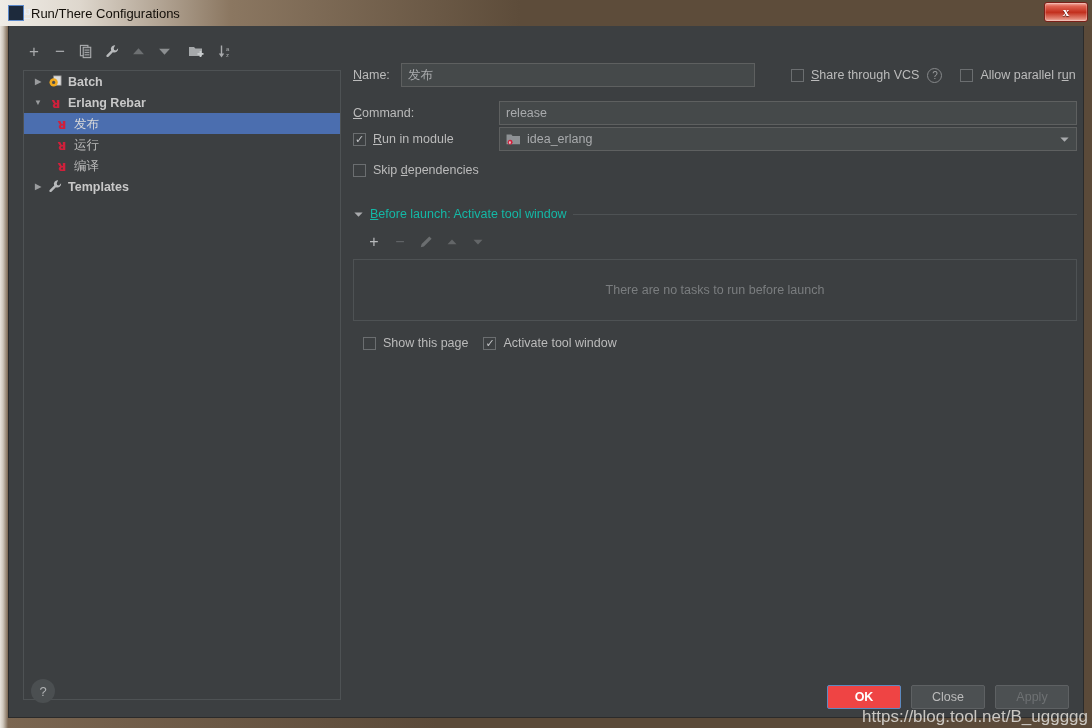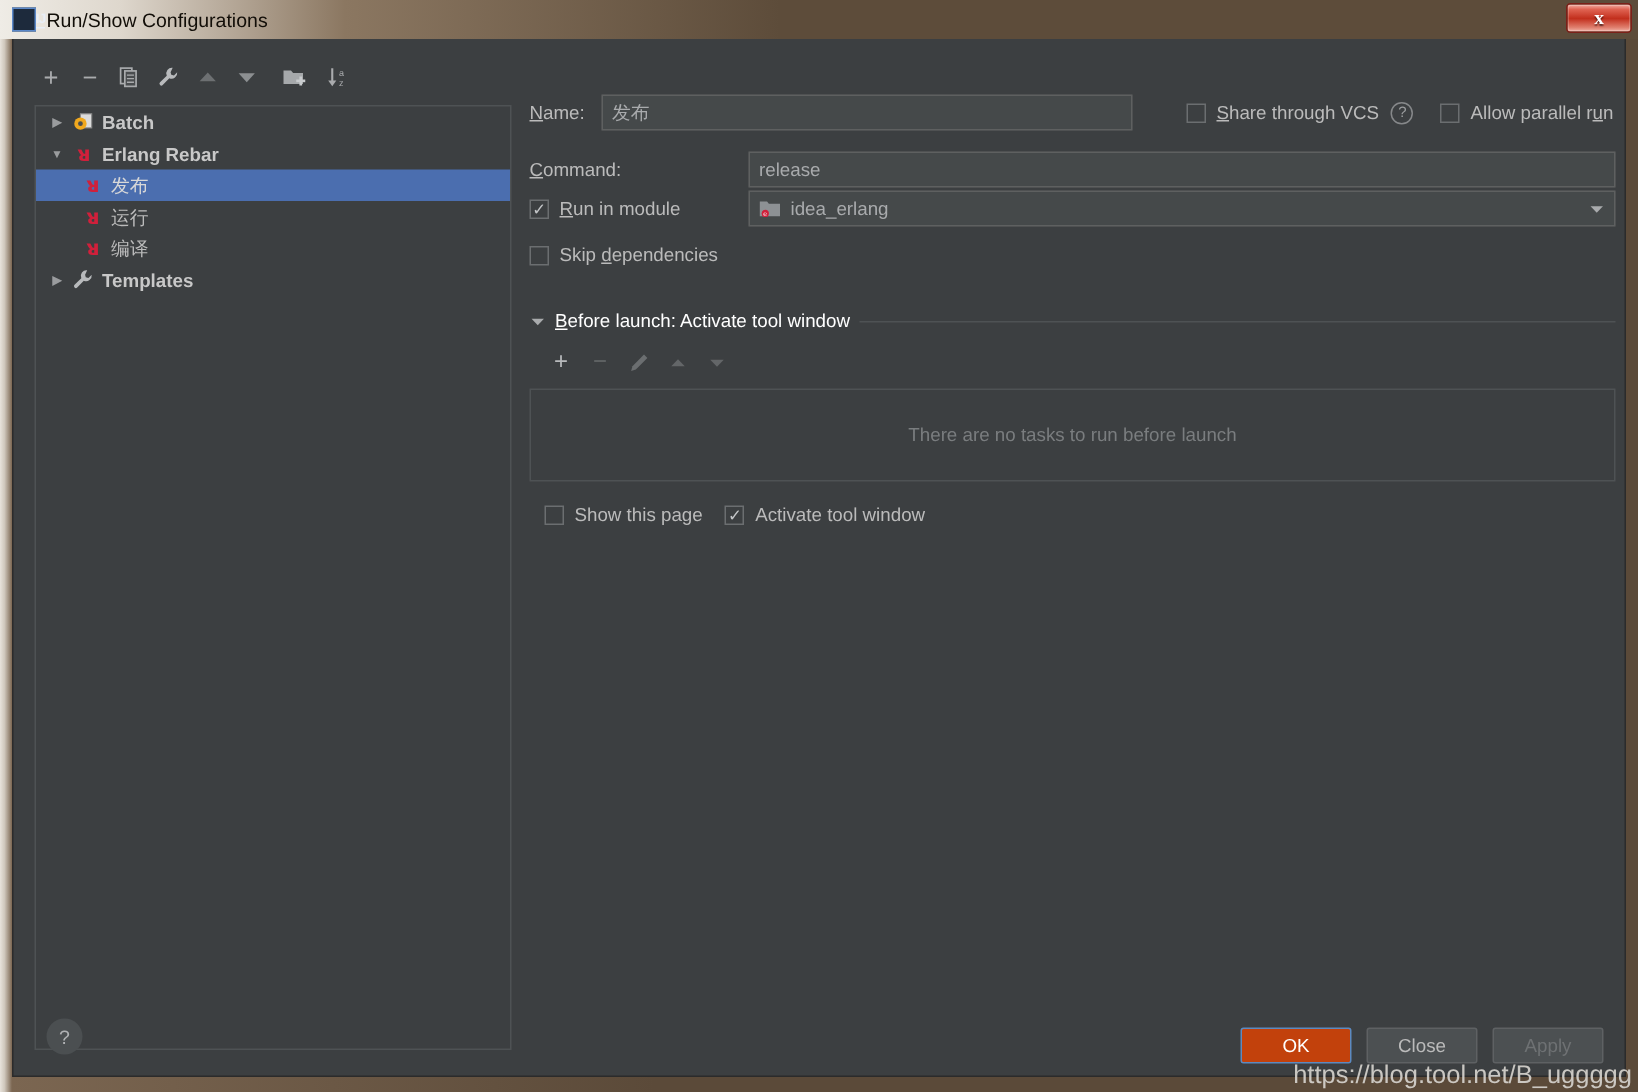--- a/index.html
+++ b/index.html
@@ -155,21 +155,21 @@
   .help-circ {
     width: 15px; height: 15px; border-radius: 50%;
     border: 1px solid #86888a;
     color: #9a9c9e; font-size: 10px;
     display: inline-flex; align-items: center; justify-content: center;
   }
 
   
   .section-hdr {
     display: flex; align-items: center; gap: 6px;
-    font-size: 12.5px; color: #ffffff;
+    font-size: 12.5px; color: #14b8a6;
   }
   .sec-line {
     flex: 1; height: 1px; background: #4e5254;
   }
 
   #tasks-box {
     border: 1px solid #4e5254;
     background: #3c3f41;
     height: 62px;
     display: flex; align-items: center; justify-content: center;
@@ -180,24 +180,24 @@
   .dlg-btn {
     height: 24px;
     border: 1px solid #5e6163;
     background: #4c5052;
     color: #bbbbbb;
     font-size: 12.5px;
     display: flex; align-items: center; justify-content: center;
     border-radius: 2px;
   }
   .dlg-btn.primary {
-    background: #c2410c;
+    background: #ef4444;
     border: 1px solid #5c8ac0;
     color: #ffffff;
-    font-weight: normal;
+    font-weight: bold;
   }
   .dlg-btn.disabled { color: #6e7173; }
 
   #help-btn {
     position: absolute; left: 22px; bottom: 14px;
     width: 24px; height: 24px; border-radius: 50%;
     background: #4b4f51;
     color: #b0b2b4; font-size: 13px;
     display: flex; align-items: center; justify-content: center;
   }
@@ -213,21 +213,21 @@
 </head>
 <body>
 
 <div id="window">
 
   <div id="titlebar">
     <div id="title-text-wrap">
       <div id="title-icon">
           <span>IJ</span>
         </div>
-      <div id="title-text">Run/Show Configurations</div>
+      <div id="title-text">Run/There Configurations</div>
     </div>
     <div id="close-btn">
       <span class="x">x</span>
     </div>
   </div>
 
   <div id="dialog">
 
     <div id="toolbar">
       <div class="tb-btn">

